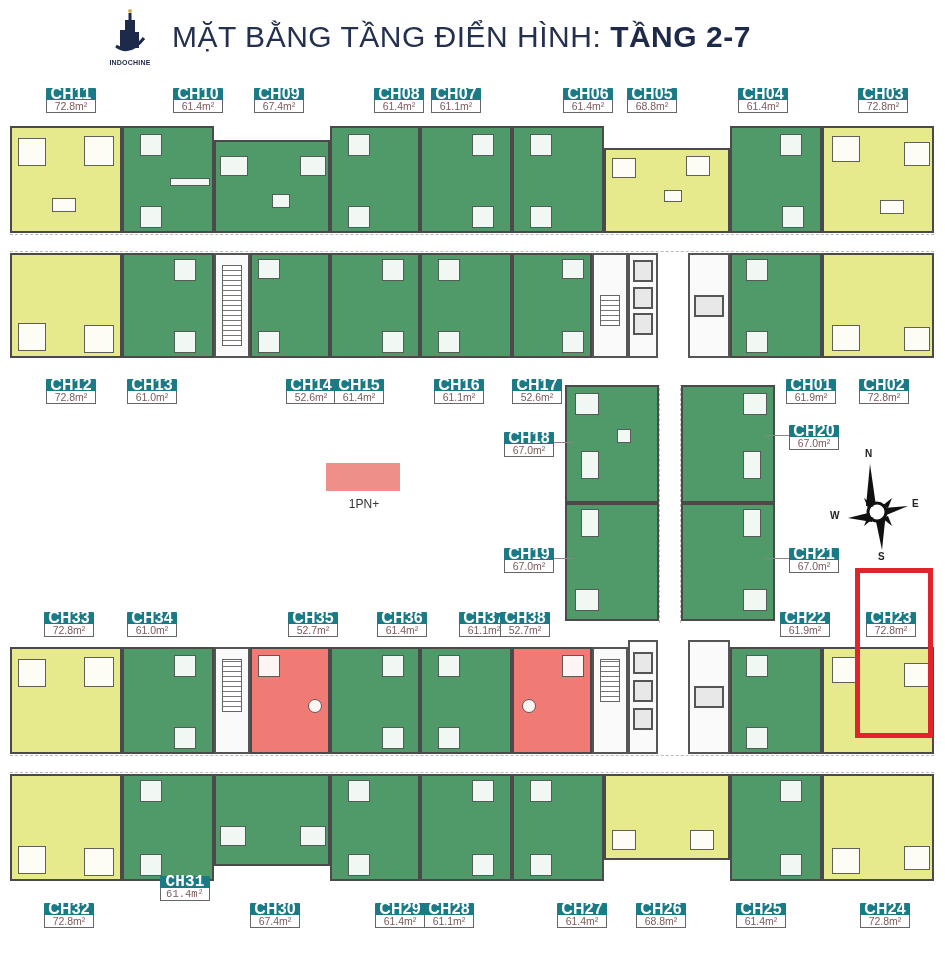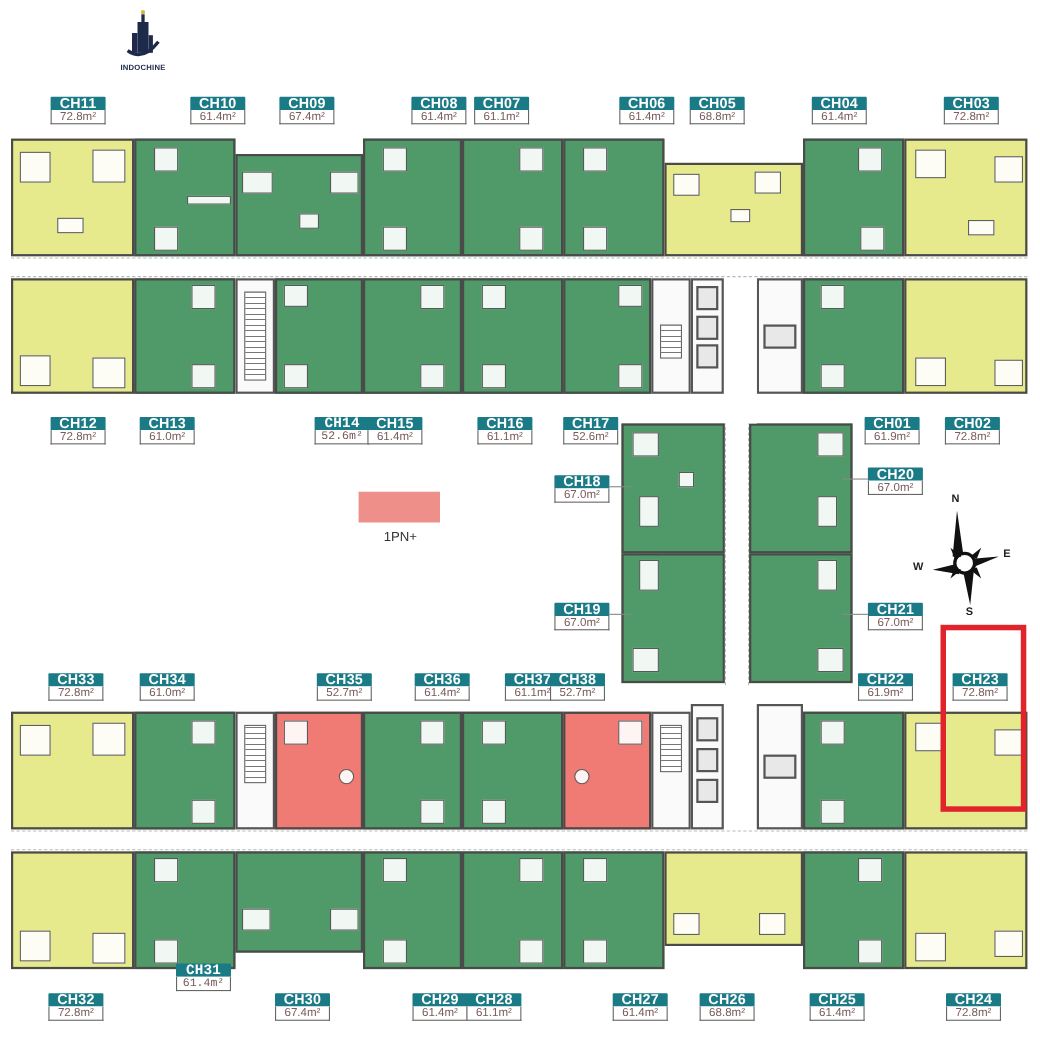--- a/index.html
+++ b/index.html
@@ -19,21 +19,21 @@
   .unit.g { background: #4f9a68; }
   .unit.r { background: #ef7b74; }
   .unit .room { position: absolute; background: #ffffff; opacity: 0.92; border: 1px solid #555; }
   .core { position: absolute; background: #fafafa; border: 2px solid #555; }
   .core .stair { position: absolute; left: 6px; right: 6px; top: 10px; bottom: 10px;
     background: repeating-linear-gradient(0deg, #fff 0 4px, #777 4px 5px); border: 1px solid #666; }
   .core .lift { position: absolute; border: 2px solid #555; background: #e8e8e8; }
   .corridor { position: absolute; background: #ffffff; border-top: 1px dashed #bbb; border-bottom: 1px dashed #bbb; }
 
   .tag { position: absolute; width: 50px; text-align: center; }
-  .tag .code { display: block; background: #1a7b86; color: #ffffff; font-weight: bold; font-size: 13px; line-height: 12px; height: 12px; border-radius: 1px 1px 0 0; letter-spacing: 0.2px; }
+  .tag .code { display: block; background: #1a7b86; color: #ffffff; font-weight: bold; font-size: 16px; line-height: 12px; height: 12px; border-radius: 1px 1px 0 0; letter-spacing: 0.2px; }
   .tag .area { display: block; background: #ffffff; color: #7a5a5a; font-size: 10.5px; line-height: 12px; height: 13px; border: 1px solid #666; border-top: none; }
   .leader-h { position: absolute; height: 1px; background: #888; }
 
   .legend-item { position: absolute; width: 76px; }
   .legend-swatch { width: 74px; height: 28px; }
   .legend-label { margin-top: 6px; text-align: center; font-size: 12px; color: #333; }
 
   .compass { position: absolute; left: 842px; top: 448px; width: 80px; height: 115px; }
   .compass .lbl { position: absolute; font-size: 10px; font-weight: bold; color: #222; }
 
@@ -47,20 +47,21 @@
     <svg width="36" height="50" viewBox="0 0 36 50">
       <circle cx="18" cy="3" r="2" fill="#d9b24a"></circle>
       <rect x="16.5" y="5" width="3" height="8" fill="#1e2a4a"></rect>
       <rect x="13" y="12" width="10" height="28" fill="#1e2a4a"></rect>
       <rect x="8" y="22" width="5" height="18" fill="#1e2a4a"></rect>
       <rect x="23" y="24" width="4" height="16" fill="#1e2a4a"></rect>
       <path d="M4 38 Q18 48 32 30" stroke="#1e2a4a" stroke-width="3" fill="none"></path>
     </svg>
     <div class="logo-text">INDOCHINE</div>
   </div>
+  <div class="title"><span>MẶT BẰNG TẦNG ĐIỂN HÌNH: </span><b>TẦNG 2-7</b></div>
 </div>
 
 <div class="plan">
 
   <div class="unit y" style="left:10px;top:126px;width:112px;height:107px;">
     <div class="room" style="left:6px;top:10px;width:28px;height:28px;"></div>
     <div class="room" style="left:72px;top:8px;width:30px;height:30px;"></div>
     <div class="room" style="left:40px;top:70px;width:24px;height:14px;"></div>
   </div>
   <div class="unit g" style="left:122px;top:126px;width:92px;height:107px;">
@@ -293,21 +294,21 @@
     </div>
 
   <div class="tag" style="left:46px;top:379px;">
       <span class="code">CH12</span>
       <span class="area">72.8m²</span>
     </div>
   <div class="tag" style="left:127px;top:379px;">
       <span class="code">CH13</span>
       <span class="area">61.0m²</span>
     </div>
-  <div class="tag" style="left:286px;top:379px;font-family:Liberation Mono, monospace;">
+  <div class="tag" style="left:286px;top:379px;">
       <span class="code">CH14</span>
       <span class="area">52.6m²</span>
     </div>
   <div class="tag" style="left:334px;top:379px;">
       <span class="code">CH15</span>
       <span class="area">61.4m²</span>
     </div>
   <div class="tag" style="left:434px;top:379px;">
       <span class="code">CH16</span>
       <span class="area">61.1m²</span>
@@ -409,21 +410,21 @@
     </div>
   <div class="tag" style="left:736px;top:903px;">
       <span class="code">CH25</span>
       <span class="area">61.4m²</span>
     </div>
   <div class="tag" style="left:860px;top:903px;">
       <span class="code">CH24</span>
       <span class="area">72.8m²</span>
     </div>
 
-  <div class="legend-item" style="left:326px;top:447px;">
+  <div class="legend-item" style="left:326px;top:463px;">
     <div class="legend-swatch" style="background:#ef8f8a;"></div>
     <div class="legend-label">1PN+</div>
   </div>
 
   <div class="compass">
     <span class="lbl" style="left:23px;top:0px;">N</span>
     <span class="lbl" style="left:-12px;top:62px;">W</span>
     <span class="lbl" style="left:70px;top:50px;">E</span>
     <span class="lbl" style="left:36px;top:103px;">S</span>
     <svg width="80" height="100" viewBox="0 0 80 100" style="position:absolute;left:0;top:8px;">

